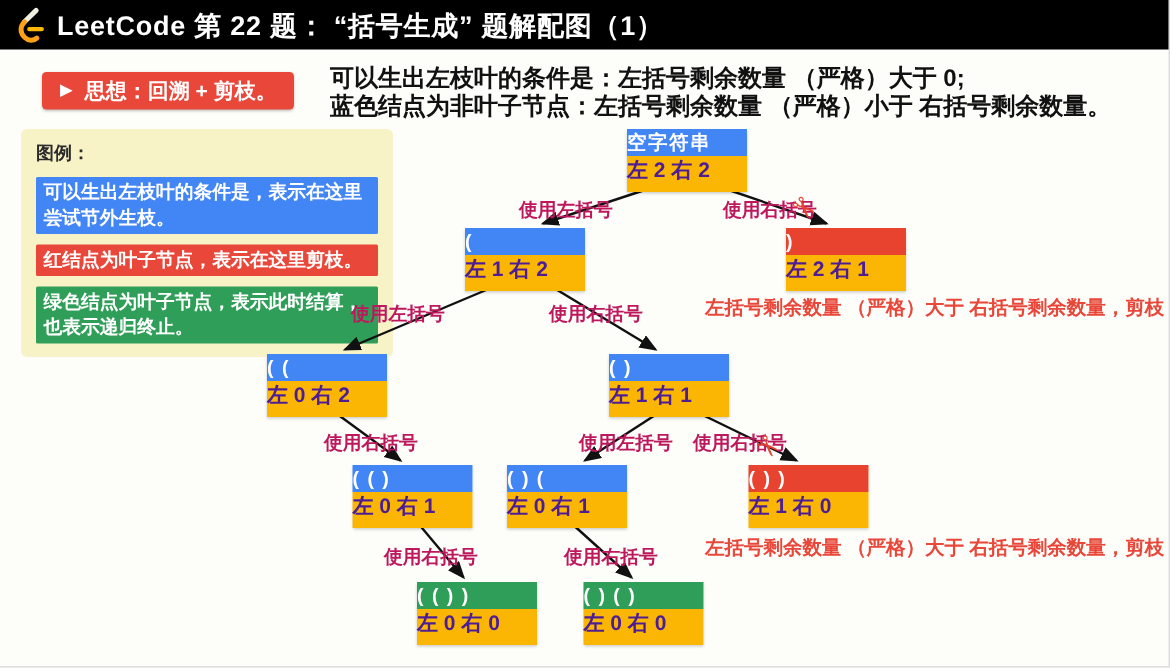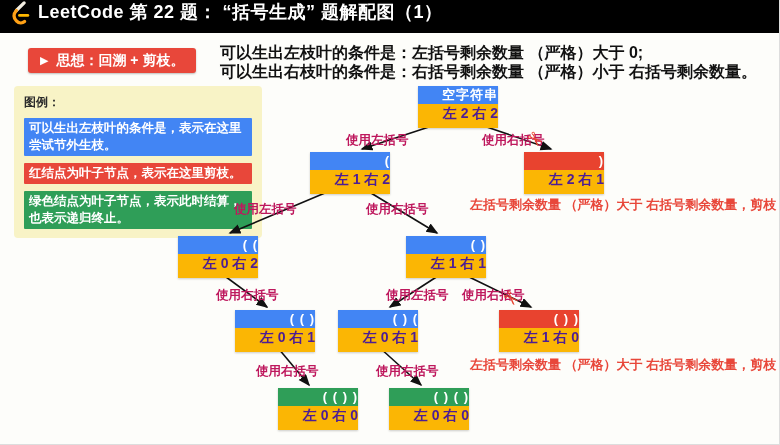--- a/index.html
+++ b/index.html
@@ -2,21 +2,21 @@
 <html><head>
 <meta charset="utf-8">
 <style>
   * { margin:0; padding:0; box-sizing:border-box; }
   body { font-family:"Liberation Sans","DejaVu Sans",sans-serif; background:#e8e8e8; }
   #stage { position:relative; width:780px; height:445px; background:#fdfdfa; overflow:hidden;
            border-right:1px solid #ddd; border-bottom:1px solid #ddd; }
 
   
   .header { position:absolute; left:0; top:0; width:780px; height:33px; background:#000;
-            display:flex; padding-left:9px; }
+            display:flex; align-items:center; padding-left:9px; }
   .logo { width:22px; height:26px; margin-right:7px; flex:0 0 auto; }
   .header-title { color:#fff; font-size:18px; font-weight:bold; letter-spacing:0.5px; white-space:nowrap; }
 
   
   .badge { position:absolute; left:28px; top:48px; height:25px; background:#e8473a; color:#fff;
            border-radius:3px; display:flex; align-items:center; padding:0 12px; gap:8px;
            font-size:14px; font-weight:bold; box-shadow:0 1px 2px rgba(0,0,0,.25); }
   .badge .arr { font-size:11px; line-height:1; }
 
   
@@ -28,21 +28,21 @@
             border-radius:4px; padding:8px 10px 9px 10px; }
   .legend-title { font-size:12px; font-weight:bold; color:#2b2b2b; margin-bottom:7px; }
   .legend-item { color:#fff; font-size:12.5px; font-weight:bold; line-height:17px;
                  padding:2px 5px; margin-bottom:7px; border-radius:1px; }
   .legend-item:last-child { margin-bottom:0; }
   .lg-blue { background:#4285f4; }
   .lg-red { background:#e8473a; }
   .lg-green { background:#2f9e58; }
 
   
-  .node { position:absolute; width:80px; text-align:right; font-weight:bold;
+  .node { position:absolute; width:80px; text-align:left; font-weight:bold;
           box-shadow:0 1px 2px rgba(0,0,0,.2); }
   .node .node-label { height:18px; line-height:18px; color:#fff; font-size:13px; letter-spacing:1px; }
   .node .node-counts { height:24px; line-height:18px; background:#fbb604; color:#4c1d95; font-size:14px; }
   .nd-blue .node-label { background:#4285f4; }
   .nd-red .node-label { background:#e8432f; }
   .nd-green .node-label { background:#2f9e58; }
 
   
   .edge-label { position:absolute; font-size:12.5px; font-weight:bold; color:#be185d; white-space:nowrap; }
   .prune-note { position:absolute; font-size:13px; font-weight:bold; color:#e8473a; white-space:nowrap; }
@@ -64,21 +64,21 @@
     <div class="header-title">LeetCode 第 22 题： “括号生成” 题解配图（1）</div>
   </div>
 
   <div class="badge">
     <span class="arr">▶</span>
     <span>思想：回溯 + 剪枝。</span>
   </div>
 
   <div class="conditions">
     <div>可以生出左枝叶的条件是：左括号剩余数量 （严格）大于 0;</div>
-    <div>可以生出右枝叶的条件是：右括号剩余数量 （严格）小于 右括号剩余数量。</div>
+    <div>蓝色结点为非叶子节点：左括号剩余数量 （严格）小于 右括号剩余数量。</div>
   </div>
 
   <div class="legend">
     <div class="legend-title">图例：</div>
     <div class="legend-item lg-blue">可以生出左枝叶的条件是，表示在这里尝试节外生枝。</div>
     <div class="legend-item lg-red">红结点为叶子节点，表示在这里剪枝。</div>
     <div class="legend-item lg-green">绿色结点为叶子节点，表示此时结算，也表示递归终止。</div>
   </div>
 
   <svg class="edges" width="780" height="445">

